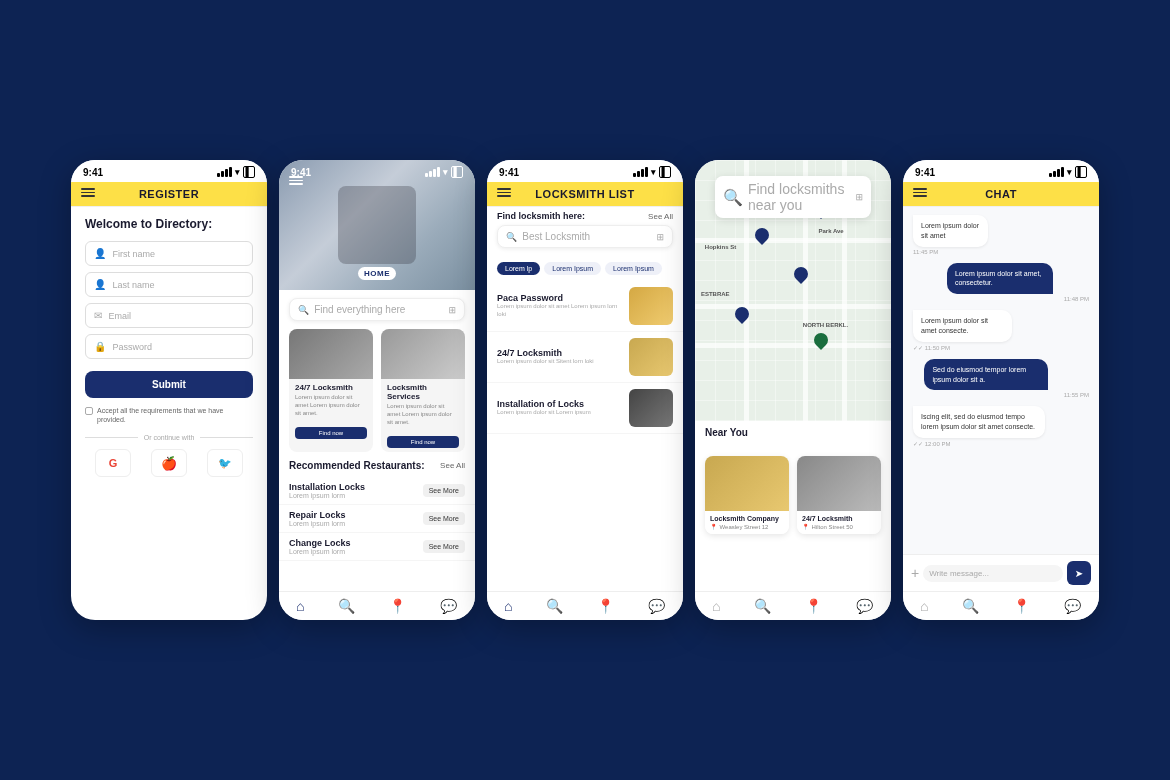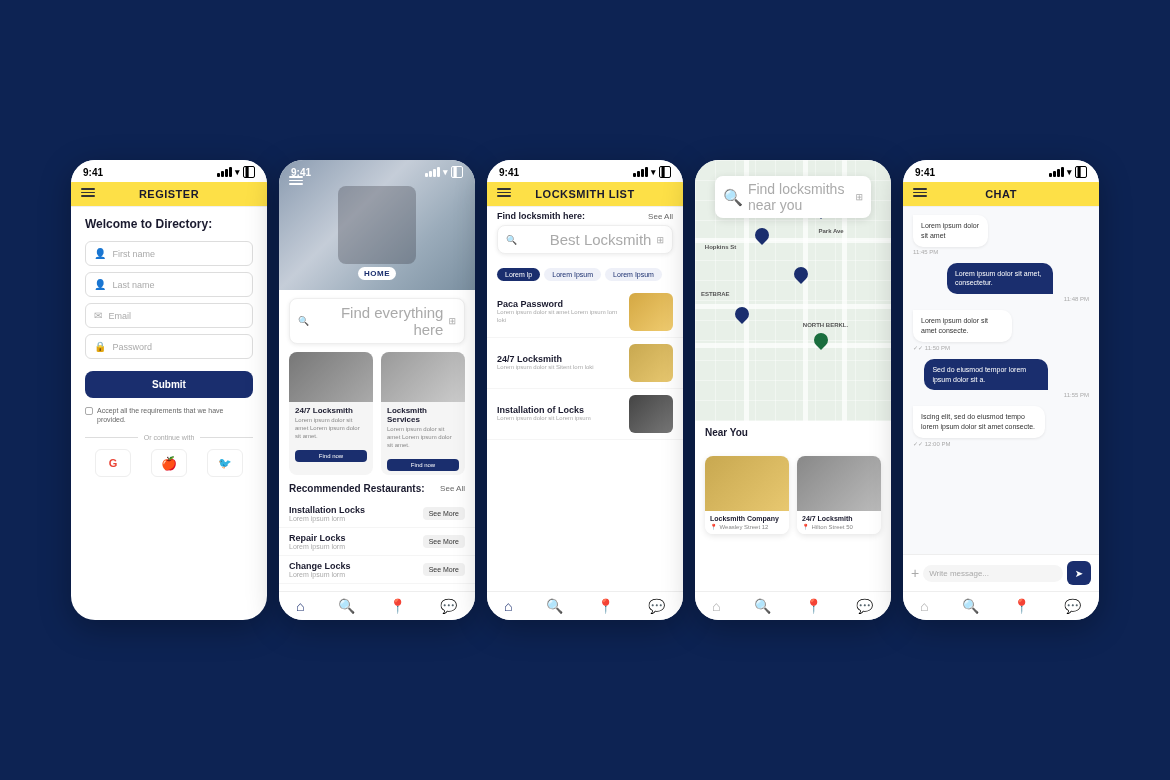--- a/index.html
+++ b/index.html
@@ -186,24 +186,23 @@
       padding: 5px 8px;
       margin: 8px 10px;
       gap: 5px;
       box-shadow: 0 1px 4px rgba(0,0,0,0.08);
     }
     .search-icon-sm {
       color: #aaa;
       font-size: 9px;
     }
     .search-text {
-      font-size: 15px;
-      color: #aaa;
-      flex: 1;
-      text-align: right;
+      font-size: 10px;
+      color: #aaa;
+      flex: 1;
     }
     .filter-icon {
       color: #aaa;
       font-size: 9px;
     }
     .section-header {
       display: flex;
       justify-content: space-between;
       align-items: center;
       padding: 0 10px;

